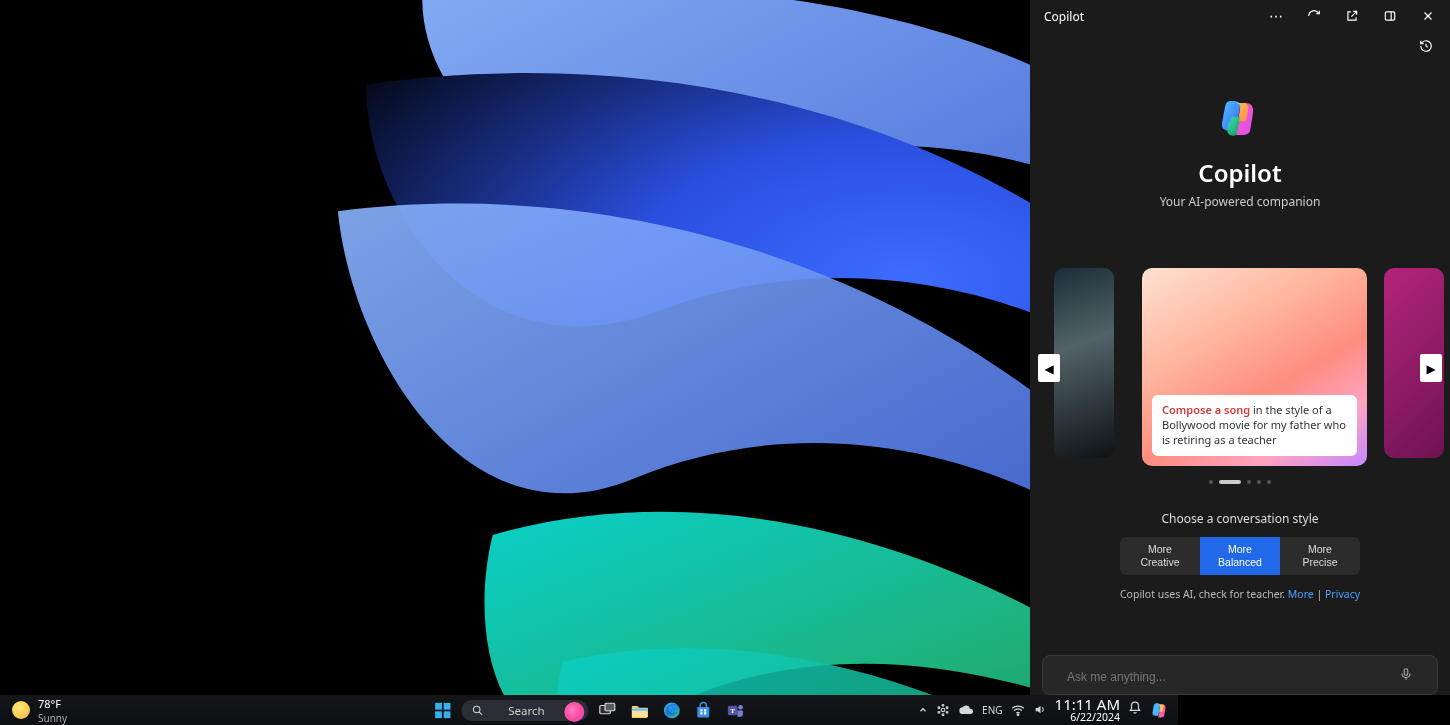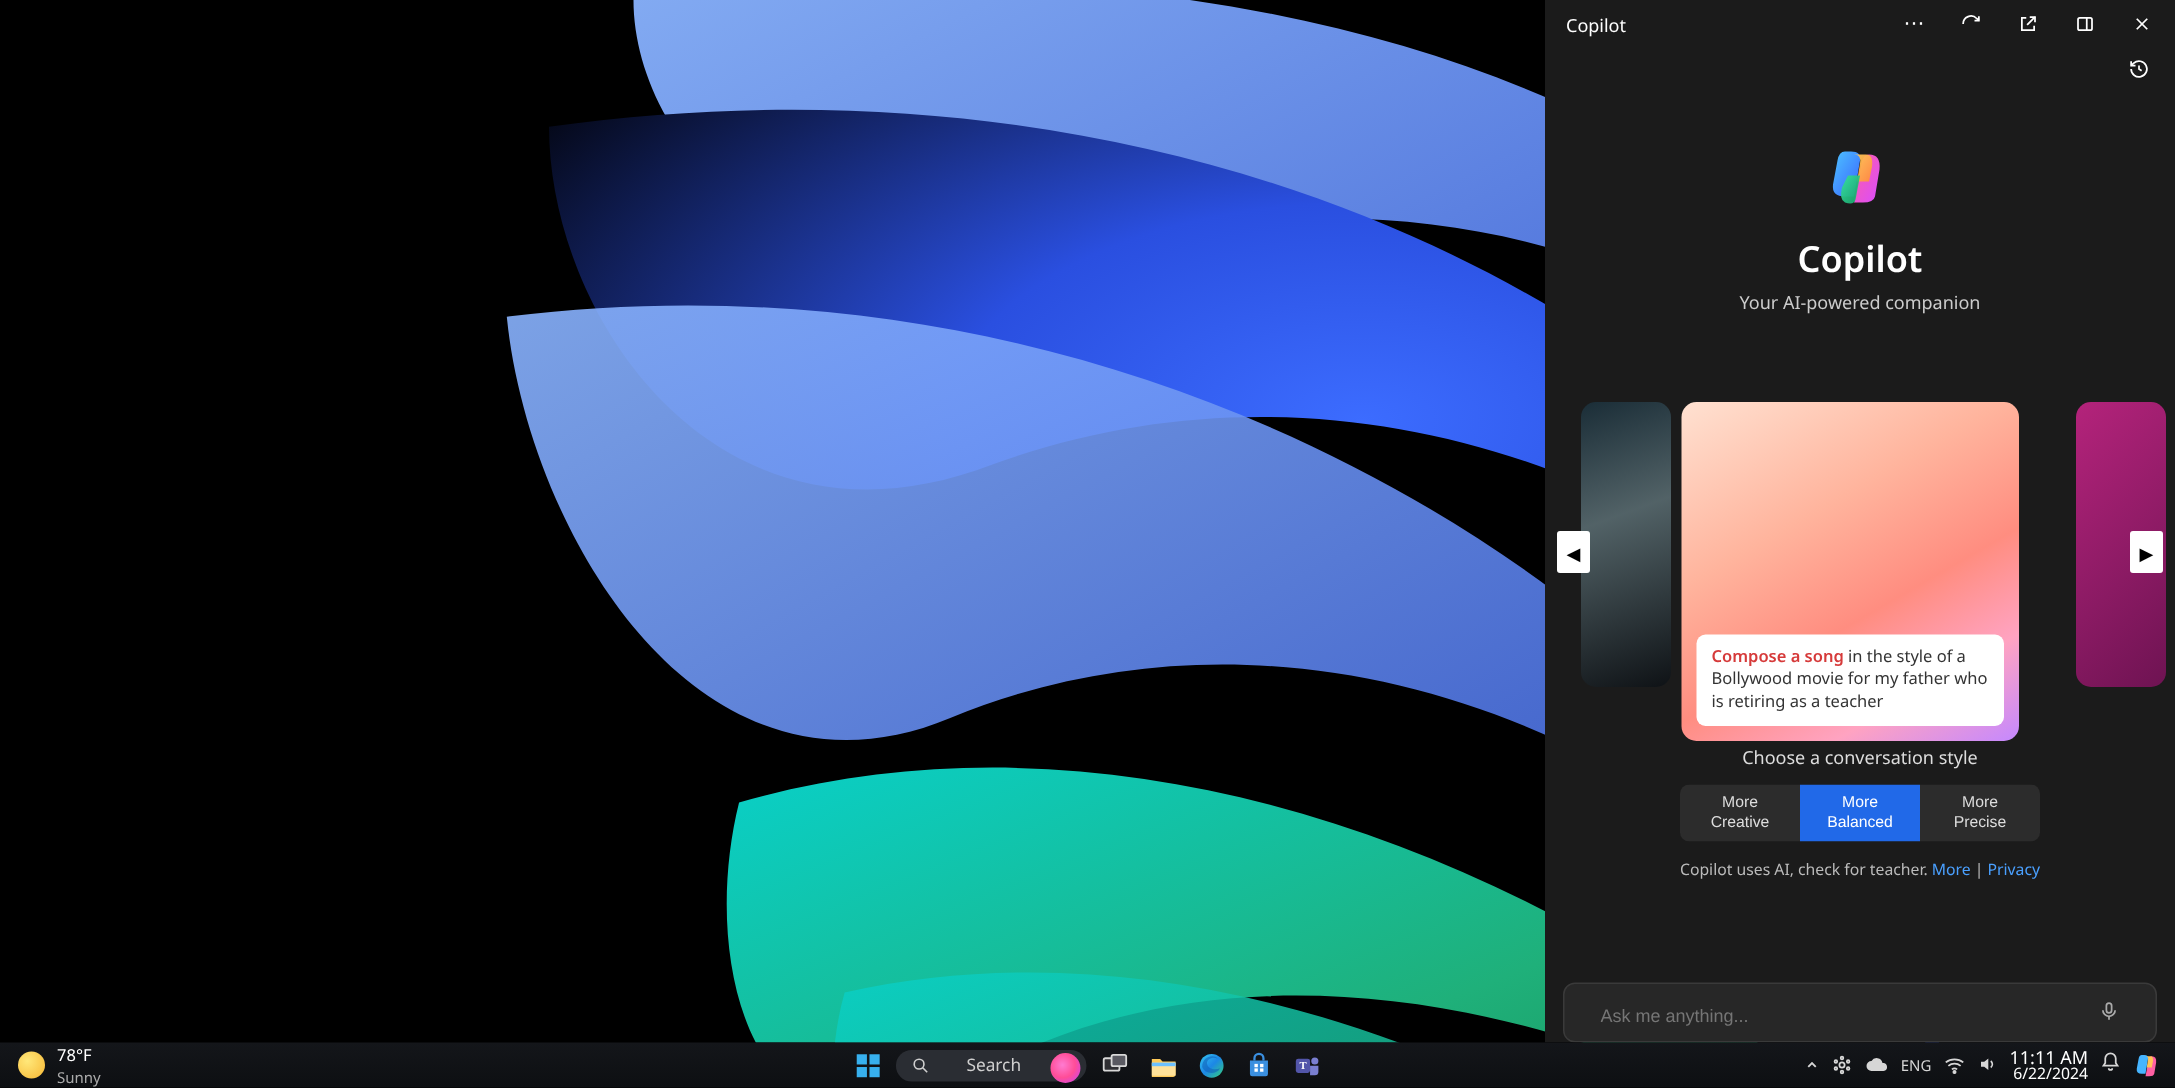--- a/index.html
+++ b/index.html
@@ -19,47 +19,47 @@
 .cp-logo{width:54px;height:54px;border-radius:14px;display:flex;align-items:center;justify-content:center}
 .cp-hero h1{font-size:24px;font-weight:600;margin-top:12px}
 .cp-hero .sub{font-size:12px;color:#ccc;margin-top:4px}
 .cp-carousel{position:relative;margin-top:58px;height:200px}
 .cp-arrow{position:absolute;top:50%;transform:translateY(-50%);width:22px;height:28px;background:#fff;color:#000;display:flex;align-items:center;justify-content:center;font-size:12px;cursor:pointer;z-index:3;border-radius:2px}
 .cp-arrow.left{left:8px}
 .cp-arrow.right{right:8px}
 .cp-card{position:absolute;border-radius:10px;overflow:hidden}
 .cp-card.side-l{left:24px;top:0;width:60px;height:190px;background:linear-gradient(160deg,#1a2f3a 0%,#586a6f 40%,#0d1115 100%);opacity:.9}
 .cp-card.side-r{right:6px;top:0;width:60px;height:190px;background:linear-gradient(135deg,#b4237b 0%,#8a1a63 60%,#6e1352 100%)}
-.cp-card.main{left:91px;top:0;width:225px;height:226px;background:linear-gradient(150deg,#ffe1d1 0%,#ffb49d 35%,#ff8d80 60%,#ffa3c1 80%,#c488ff 100%)}
+.cp-card.main{left:112px;top:0;width:225px;height:198px;background:linear-gradient(150deg,#ffe1d1 0%,#ffb49d 35%,#ff8d80 60%,#ffa3c1 80%,#c488ff 100%)}
 .cp-card.main .bubble{position:absolute;left:10px;right:10px;bottom:10px;background:#fff;color:#333;font-size:11px;padding:8px 10px;border-radius:6px;line-height:1.35}
 .cp-card.main .bubble .lead{color:#D63A3A;font-weight:600}
 .cp-dots{display:flex;justify-content:center;gap:6px;margin-top:12px}
 .cp-dots span{width:4px;height:4px;border-radius:50%;background:#555}
 .cp-dots span.bar{width:22px;border-radius:2px;background:#ccc}
-.cp-style{margin-top:12px;display:flex;flex-direction:column;align-items:center}
+.cp-style{margin-top:26px;display:flex;flex-direction:column;align-items:center}
 .cp-style .lbl{font-size:12px;color:#ddd}
 .cp-seg{display:flex;margin-top:10px;border-radius:6px;overflow:hidden}
 .cp-seg button{width:80px;padding:6px 0;background:#2c2c2c;border:none;color:#ddd;font-size:10.5px;line-height:1.25;cursor:pointer}
 .cp-seg button.sel{background:#2169e8;color:#fff}
 .cp-foot-note{font-size:10.5px;color:#bbb;text-align:center;margin-top:12px}
 .cp-foot-note a{color:#4aa0ff;text-decoration:none}
 .cp-spacer{flex:1}
 .cp-new{display:flex;align-items:center;padding:0 16px 8px;gap:8px;font-size:12.5px}
 .cp-new .grow{flex:1}
 .cp-new .iconbtn{width:24px;height:24px;display:flex;align-items:center;justify-content:center;color:#ddd}
 .cp-input{margin:0 12px 0;background:#272727;border:1px solid #3a3a3a;border-radius:8px;padding:8px 24px}
 .cp-input input{width:calc(100% - 25px);background:transparent;border:none;color:#ccc;font-size:12px;outline:none}
 .cp-input .mic{float:right;color:#aaa}
 .cp-below{display:flex;align-items:center;padding:6px 16px 10px;gap:10px}
 .cp-below .count{font-size:10px;color:#888}
 .cp-below .grow{flex:1}
 .cp-below .ibtn{color:#aaa;display:flex;align-items:center}
 .cp-below .sep{width:1px;height:14px;background:#444}
 
-#taskbar{position:absolute;left:0;bottom:0;width:1450px;height:30px;background:linear-gradient(#14161a,#0d0f12);display:flex;align-items:center;color:#fff;font-size:11px}
+#taskbar{position:absolute;left:0;bottom:0;width:1178px;height:30px;background:linear-gradient(#14161a,#0d0f12);display:flex;align-items:center;color:#fff;font-size:11px}
 .tb-left{display:flex;align-items:center;padding-left:12px;gap:8px}
 .weather-icon{width:18px;height:18px;border-radius:50%;background:radial-gradient(circle at 35% 35%,#ffe87a,#f7b733)}
 .tb-center{position:absolute;left:50%;transform:translateX(-50%);display:flex;align-items:center;gap:6px}
 .tb-icon{width:26px;height:24px;border-radius:4px;display:flex;align-items:center;justify-content:center}
 .tb-search{display:flex;align-items:center;gap:24px;background:#2a2d33;border-radius:14px;padding:3px 44px 3px 10px;color:#cfcfcf;font-size:11.5px;position:relative}
 .tb-search .extra{position:absolute;right:4px;top:2px;width:20px;height:20px;border-radius:50%;background:radial-gradient(circle at 40% 40%,#ff7bd1,#ff4d97,#c542ff)}
 .tb-right{margin-left:auto;display:flex;align-items:center;gap:8px;padding-right:8px}
 .tray{display:flex;align-items:center;gap:8px;color:#d6d6d6}
 .clock{text-align:right;line-height:1.1}
 .copilot-tray{width:20px;height:20px}
@@ -333,21 +333,21 @@
           </svg>
         </span>
       <span>
           <svg width="14" height="13" viewBox="0 0 24 24" fill="currentColor">
             <path d="M4 9h4l5-4v14l-5-4H4z"></path>
             <path d="M16 8a5 5 0 0 1 0 8" fill="none" stroke="currentColor" stroke-width="2"></path>
           </svg>
         </span>
     </div>
     <div class="clock">
-      <div style="font-size:12px">11:11 AM</div>
+      <div style="font-size:15px">11:11 AM</div>
       <div style="font-size:10.5px">6/22/2024</div>
     </div>
     <span><svg width="14" height="14" viewBox="0 0 24 24" fill="none" stroke="#d6d6d6" stroke-width="2">
           <path d="M6 8a6 6 0 0 1 12 0v5l2 3H4l2-3z"></path>
           <path d="M10 19a2 2 0 0 0 4 0"></path>
         </svg></span>
     <span class="copilot-tray">
       <svg viewBox="0 0 48 48" width="20" height="20">
         <path d="M14 8 Q10 8 9 14 L6 30 Q5 38 14 38 L20 38 L24 14 Q25 8 18 8 Z" fill="#46b5ff"></path>
         <path d="M30 10 Q38 10 37 20 L34 38 Q33 42 26 42 L20 42 L25 16 Q26 10 30 10 Z" fill="#ff5fa2"></path>

